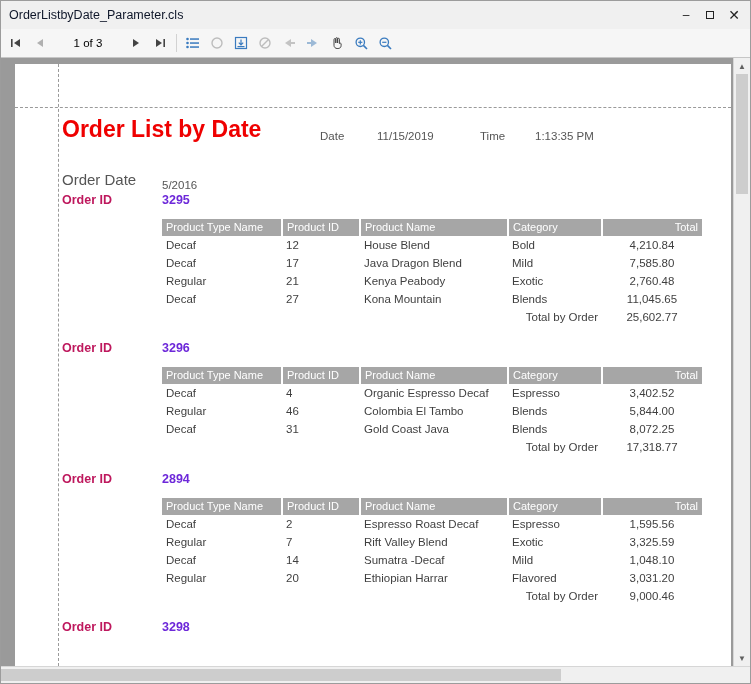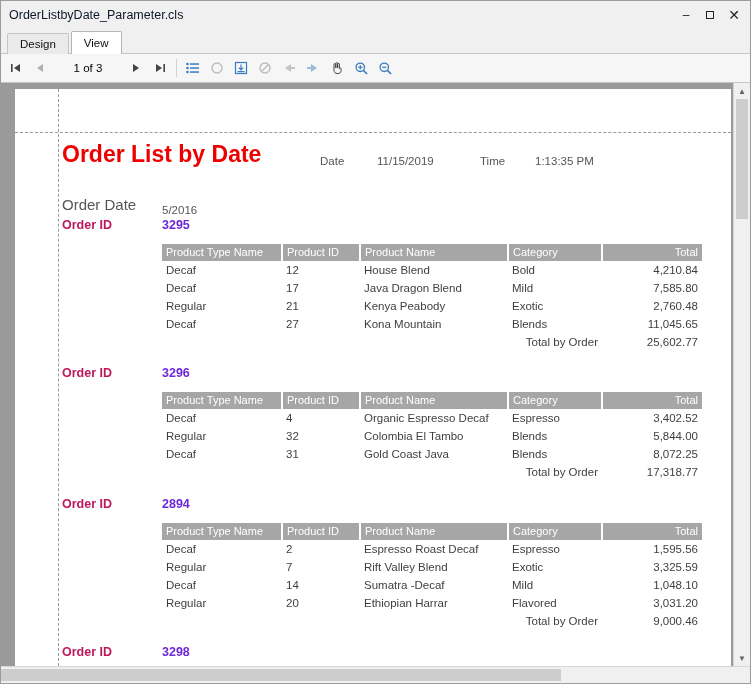--- a/index.html
+++ b/index.html
@@ -228,21 +228,21 @@
     padding: 1px 4px 2px 4px;
     border-right: 2px solid #ffffff;
     height: 14px;
   }
   table.detail th.num { text-align: right; border-right: none; }
   table.detail td {
     padding: 1px 4px;
     height: 16px;
     color: #3f3f3f;
   }
-  table.detail td.num { text-align: right; }
+  table.detail td.num { text-align: center; }
   .colw1 { width: 120px; }
   .colw2 { width: 78px; }
   .colw3 { width: 148px; }
   .colw4 { width: 94px; }
   .colw5 { width: 100px; }
   .tot-row td {
     color: #555;
   }
   .tot-label {
     text-align: right;
@@ -307,24 +307,20 @@
       <div class="winbtn">–</div>
       <div class="winbtn">
         <svg width="10" height="10" viewBox="0 0 10 10">
             <rect x="1.5" y="1.5" width="7" height="7" fill="none" stroke="#222" stroke-width="1"></rect>
           </svg>
       </div>
       <div class="winbtn close">✕</div>
     </div>
   </div>
 
-  <div class="tabstrip">
-    <div class="tab">Design</div>
-    <div class="tab active">View</div>
-  </div>
 
   <div class="toolbar">
     <div class="tbtn dark">
       <svg width="14" height="14" viewBox="0 0 14 14">
           <rect x="2" y="3" width="1.6" height="8" fill="#444"></rect>
           <polygon points="11,3 11,11 5,7" fill="#444"></polygon>
         </svg>
     </div>
     <div class="tbtn dis">
       <svg width="14" height="14" viewBox="0 0 14 14">
@@ -503,21 +499,21 @@
             <tbody>
               <tr>
                 <td>Decaf</td>
                 <td>4</td>
                 <td>Organic Espresso Decaf</td>
                 <td>Espresso</td>
                 <td class="num">3,402.52</td>
               </tr>
               <tr>
                 <td>Regular</td>
-                <td>32</td>
+                <td>46</td>
                 <td>Colombia El Tambo</td>
                 <td>Blends</td>
                 <td class="num">5,844.00</td>
               </tr>
               <tr>
                 <td>Decaf</td>
                 <td>31</td>
                 <td>Gold Coast Java</td>
                 <td>Blends</td>
                 <td class="num">8,072.25</td>

